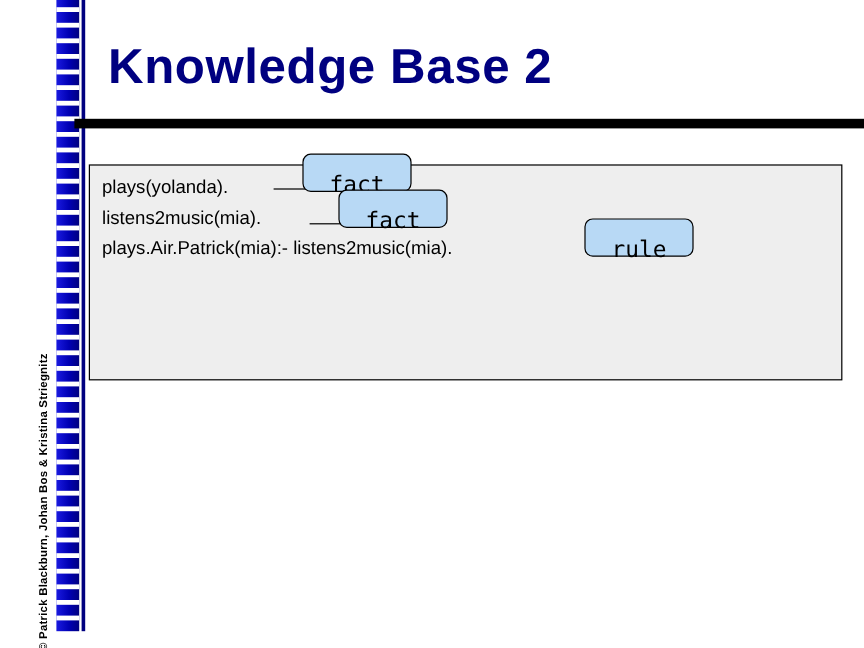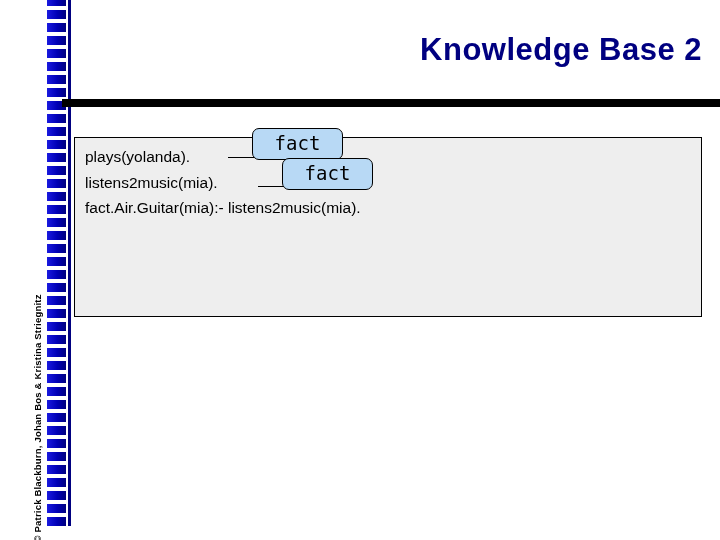--- a/index.html
+++ b/index.html
@@ -67,22 +67,22 @@
     text-align: left;
     white-space: nowrap;
   }
 
   
   .title {
     position: absolute;
     left: 90px;
     top: 32px;
     width: 612px;
-    text-align: right;
-    font-size: 31px;
+    text-align: left;
+    font-size: 41px;
     font-weight: bold;
     color: #000080;
     letter-spacing: 0.5px;
   }
 
   
   .title-rule {
     position: absolute;
     left: 62px;
     top: 99px;
@@ -118,21 +118,21 @@
   .callout {
     position: absolute;
     background: #b8d9f5;
     border: 1px solid #000000;
     border-radius: 7px;
     font-family: "DejaVu Sans Mono", monospace;
     font-size: 19px;
     color: #000000;
     text-align: center;
     box-sizing: border-box;
-    padding-top: 3px;
+    padding-top: 14px;
   }
   .callout-fact1 {
     left: 252px;
     top: 128px;
     width: 91px;
     height: 32px;
   }
   .callout-fact2 {
     left: 282px;
     top: 158px;
@@ -204,22 +204,23 @@
 
   <div class="credit">© Patrick Blackburn, Johan Bos &amp; Kristina Striegnitz</div>
 
   <div class="title">Knowledge Base 2</div>
   <div class="title-rule"></div>
 
   <div class="code-box"></div>
   <div class="code-lines">
     <div>plays(yolanda).</div>
     <div>listens2music(mia).</div>
-    <div>fact.Air.Guitar(mia):- listens2music(mia).</div>
+    <div>plays.Air.Patrick(mia):- listens2music(mia).</div>
   </div>
 
   <div class="tail" style="left:228px; top:157px; width:30px;"></div>
   <div class="tail" style="left:258px; top:186px; width:30px;"></div>
 
   <div class="callout callout-fact1">fact</div>
   <div class="callout callout-fact2">fact</div>
+  <div class="callout callout-rule">rule</div>
 
 </div>
 
 </body></html>

